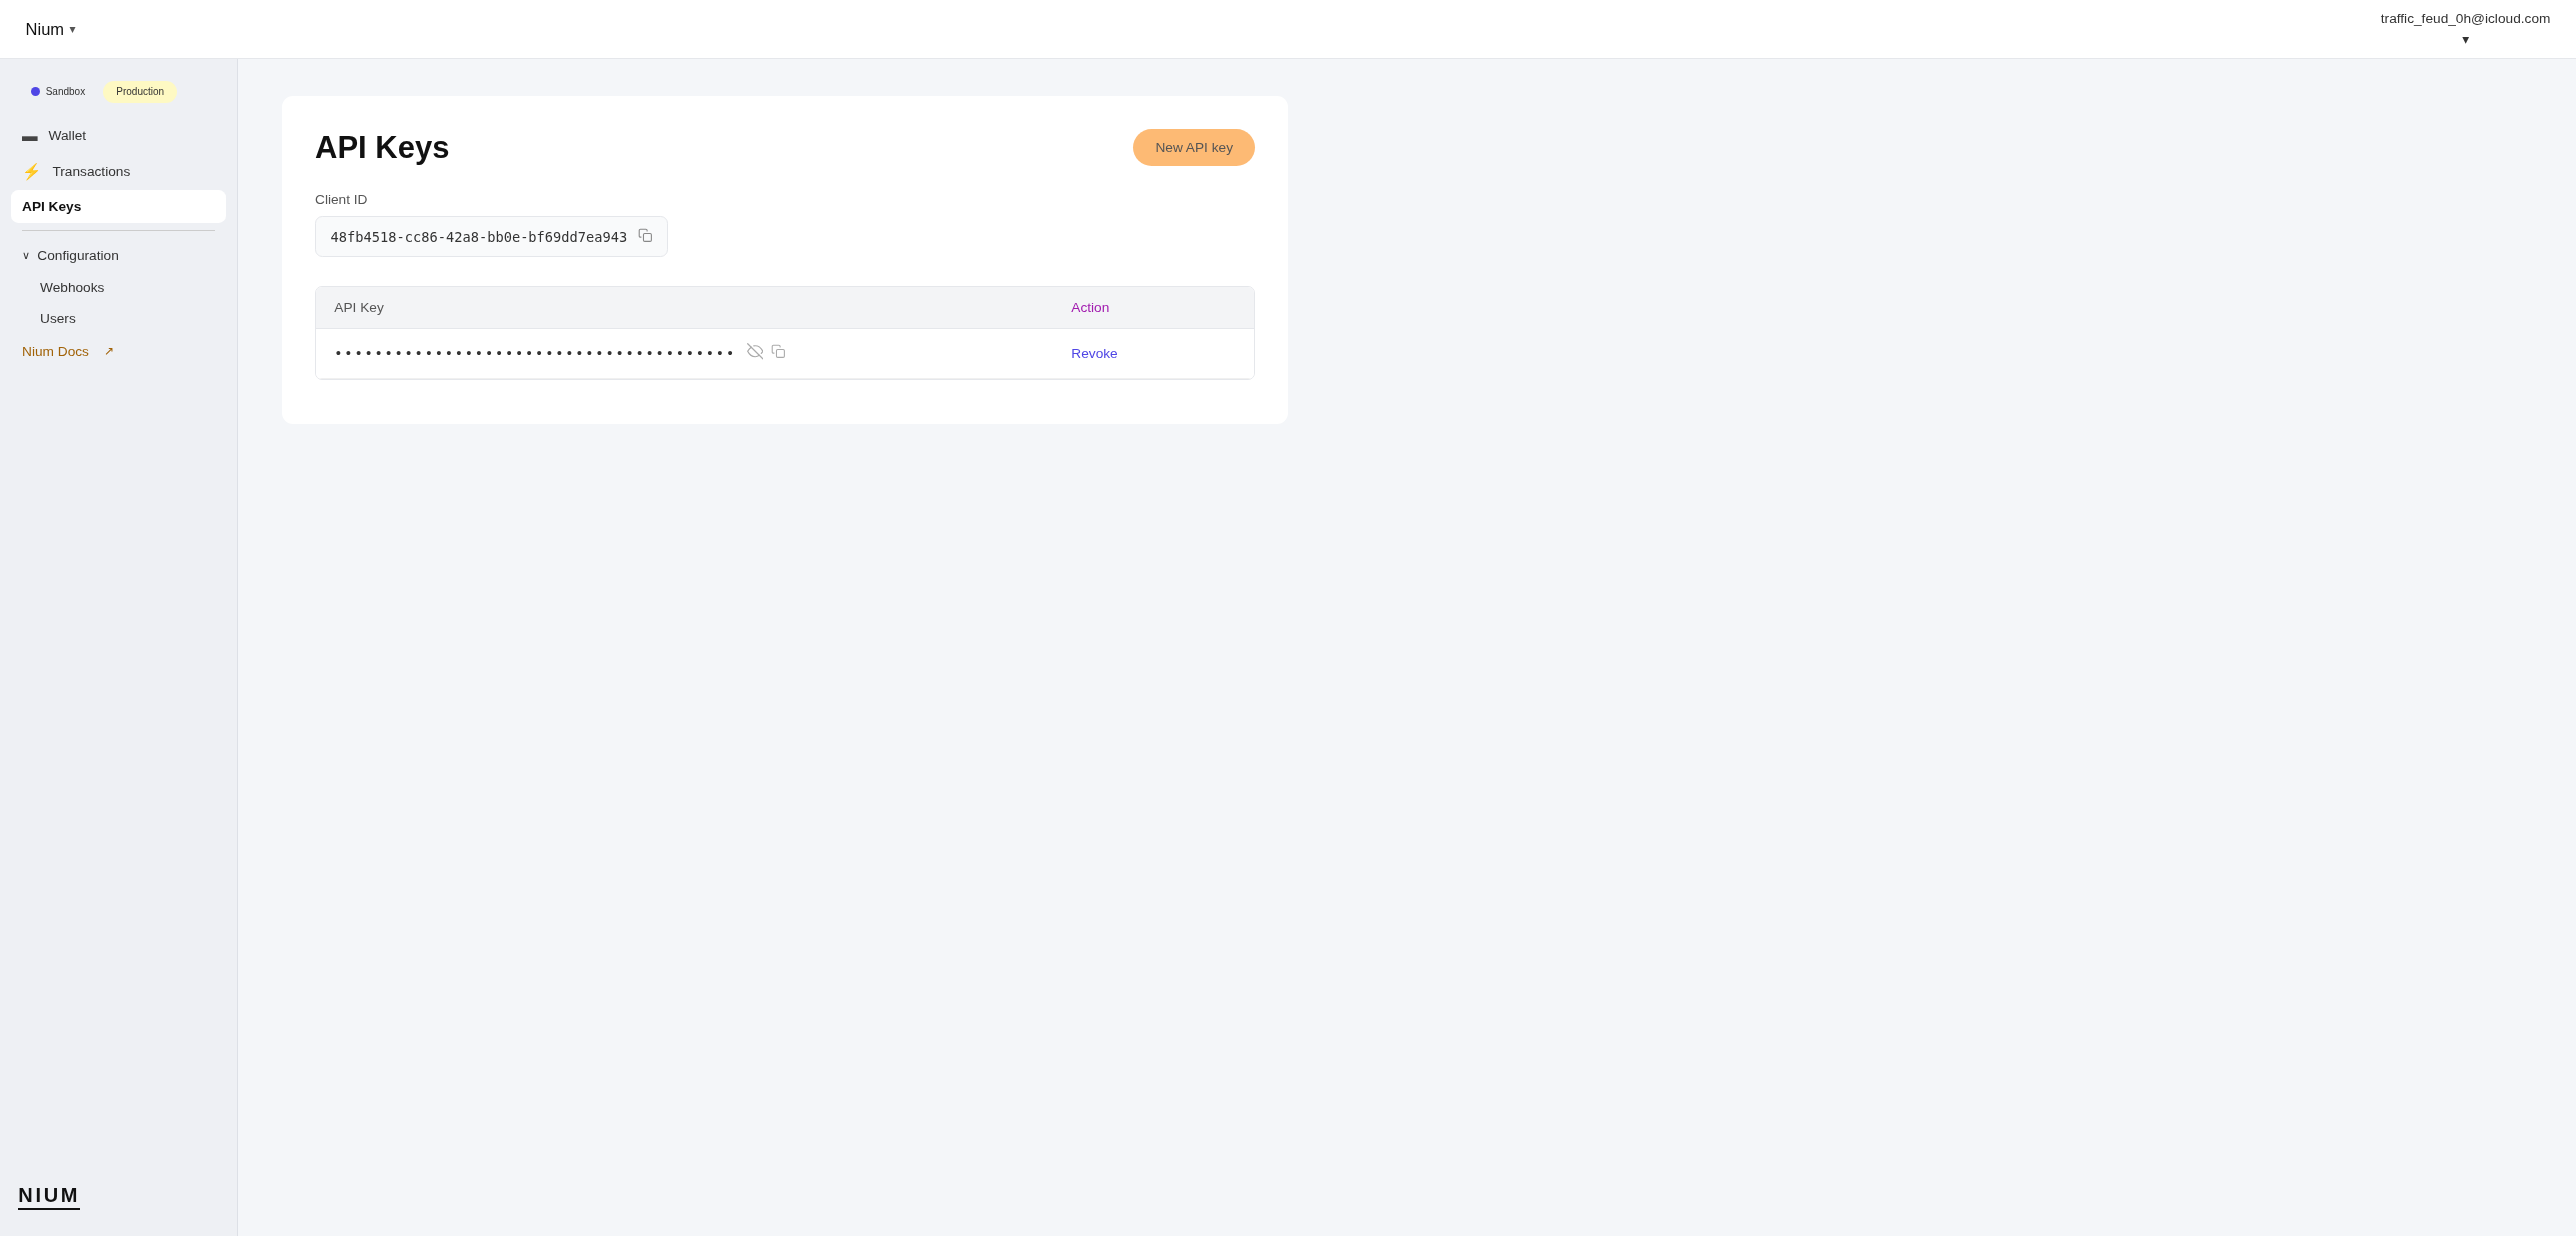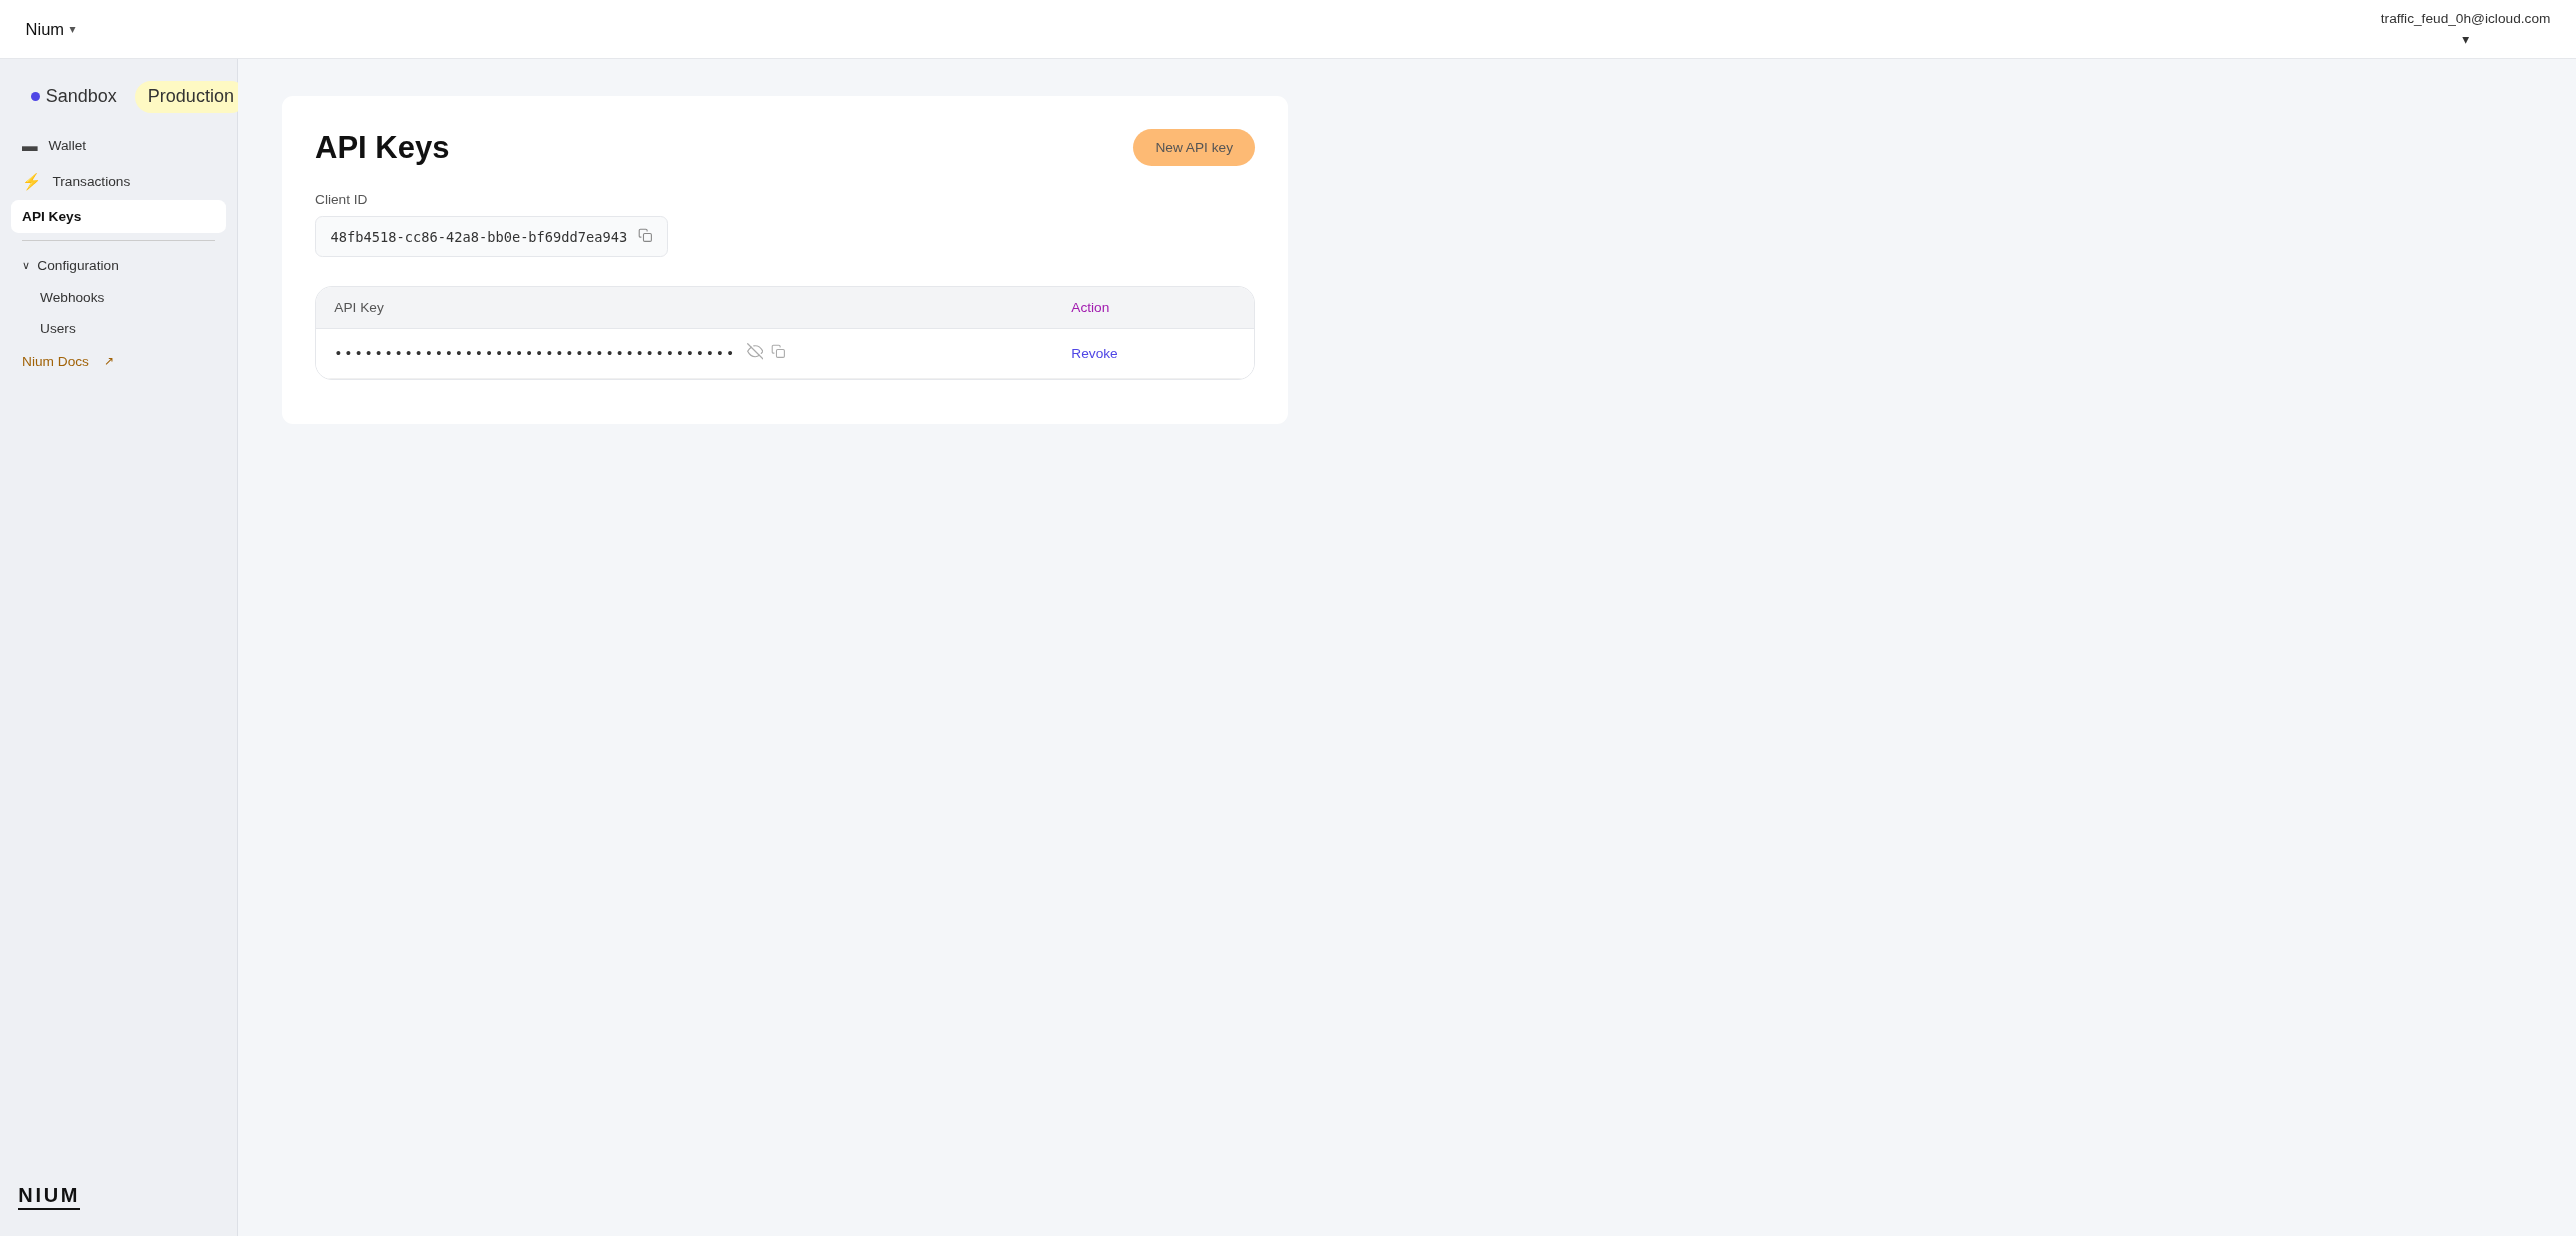--- a/index.html
+++ b/index.html
@@ -68,21 +68,21 @@
 
     .env-toggle {
       display: flex;
       align-items: center;
       gap: 5.5px;
       padding: 7.3px 18.3px 14.6px;
     }
     .env-btn {
       padding: 5.5px 12.8px;
       border-radius: 18.3px;
-      font-size: 18px;
+      font-size: 10px;
       cursor: pointer;
       border: none;
       background: transparent;
       color: #555;
     }
     .env-btn.sandbox {
       display: flex;
       align-items: center;
       gap: 5.5px;
       color: #333;
@@ -232,21 +232,21 @@
     .copy-icon {
       color: #888;
       cursor: pointer;
       font-size: 14.6px;
     }
 
     
     .api-keys-table {
       width: 100%;
       border: 0.9px solid #e5e7eb;
-      border-radius: 17px;
+      border-radius: 7px;
       overflow: hidden;
       margin-top: 7.3px;
     }
     .table-header {
       display: flex;
       background: #f3f4f6;
       border-bottom: 0.9px solid #e5e7eb;
     }
     .th-api-key {
       flex: 1;

